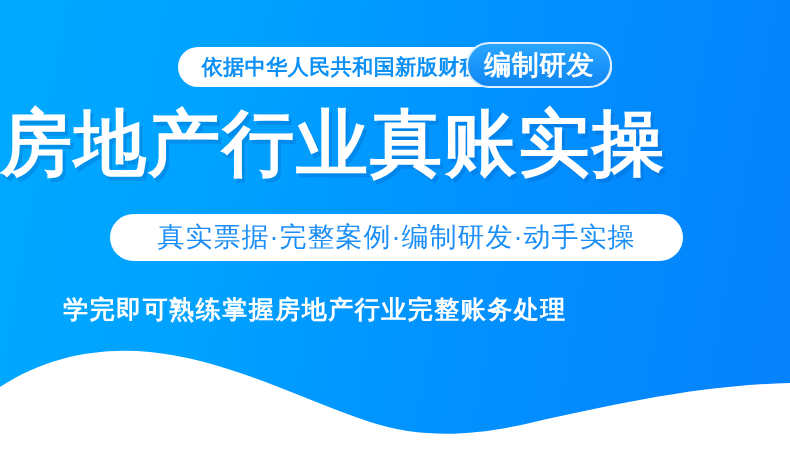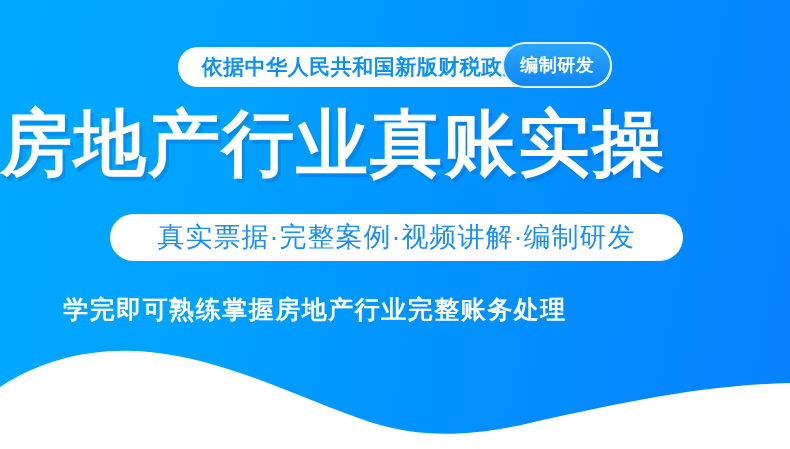--- a/index.html
+++ b/index.html
@@ -94,21 +94,21 @@
     background: linear-gradient(180deg, #29a5ff 0%, #0f87f5 100%);
     border: 2px solid rgba(255,255,255,0.85);
     box-sizing: border-box;
     display: flex;
     align-items: center;
     justify-content: center;
     padding: 0 16px;
   }
   .badge-blue-text {
     color: #ffffff;
-    font-size: 18px;
+    font-size: 27px;
     font-weight: bold;
     letter-spacing: 0.5px;
     line-height: 1;
     white-space: nowrap;
   }
 
   
   .headline {
     position: absolute;
     left: 0;
@@ -183,19 +183,19 @@
         </div>
         <div class="badge-blue">
           <span class="badge-blue-text">编制研发</span>
         </div>
       </div>
     </div>
 
     <div class="headline">房地产行业真账实操</div>
 
     <div class="feature-pill">
-      <span class="feature-pill-text">真实票据·完整案例·视频讲解·编制研发</span>
+      <span class="feature-pill-text">真实票据·完整案例·编制研发·动手实操</span>
     </div>
 
     <div class="tagline">学完即可熟练掌握房地产行业完整账务处理</div>
 
   </div>
 </div>
 
 </body></html>

